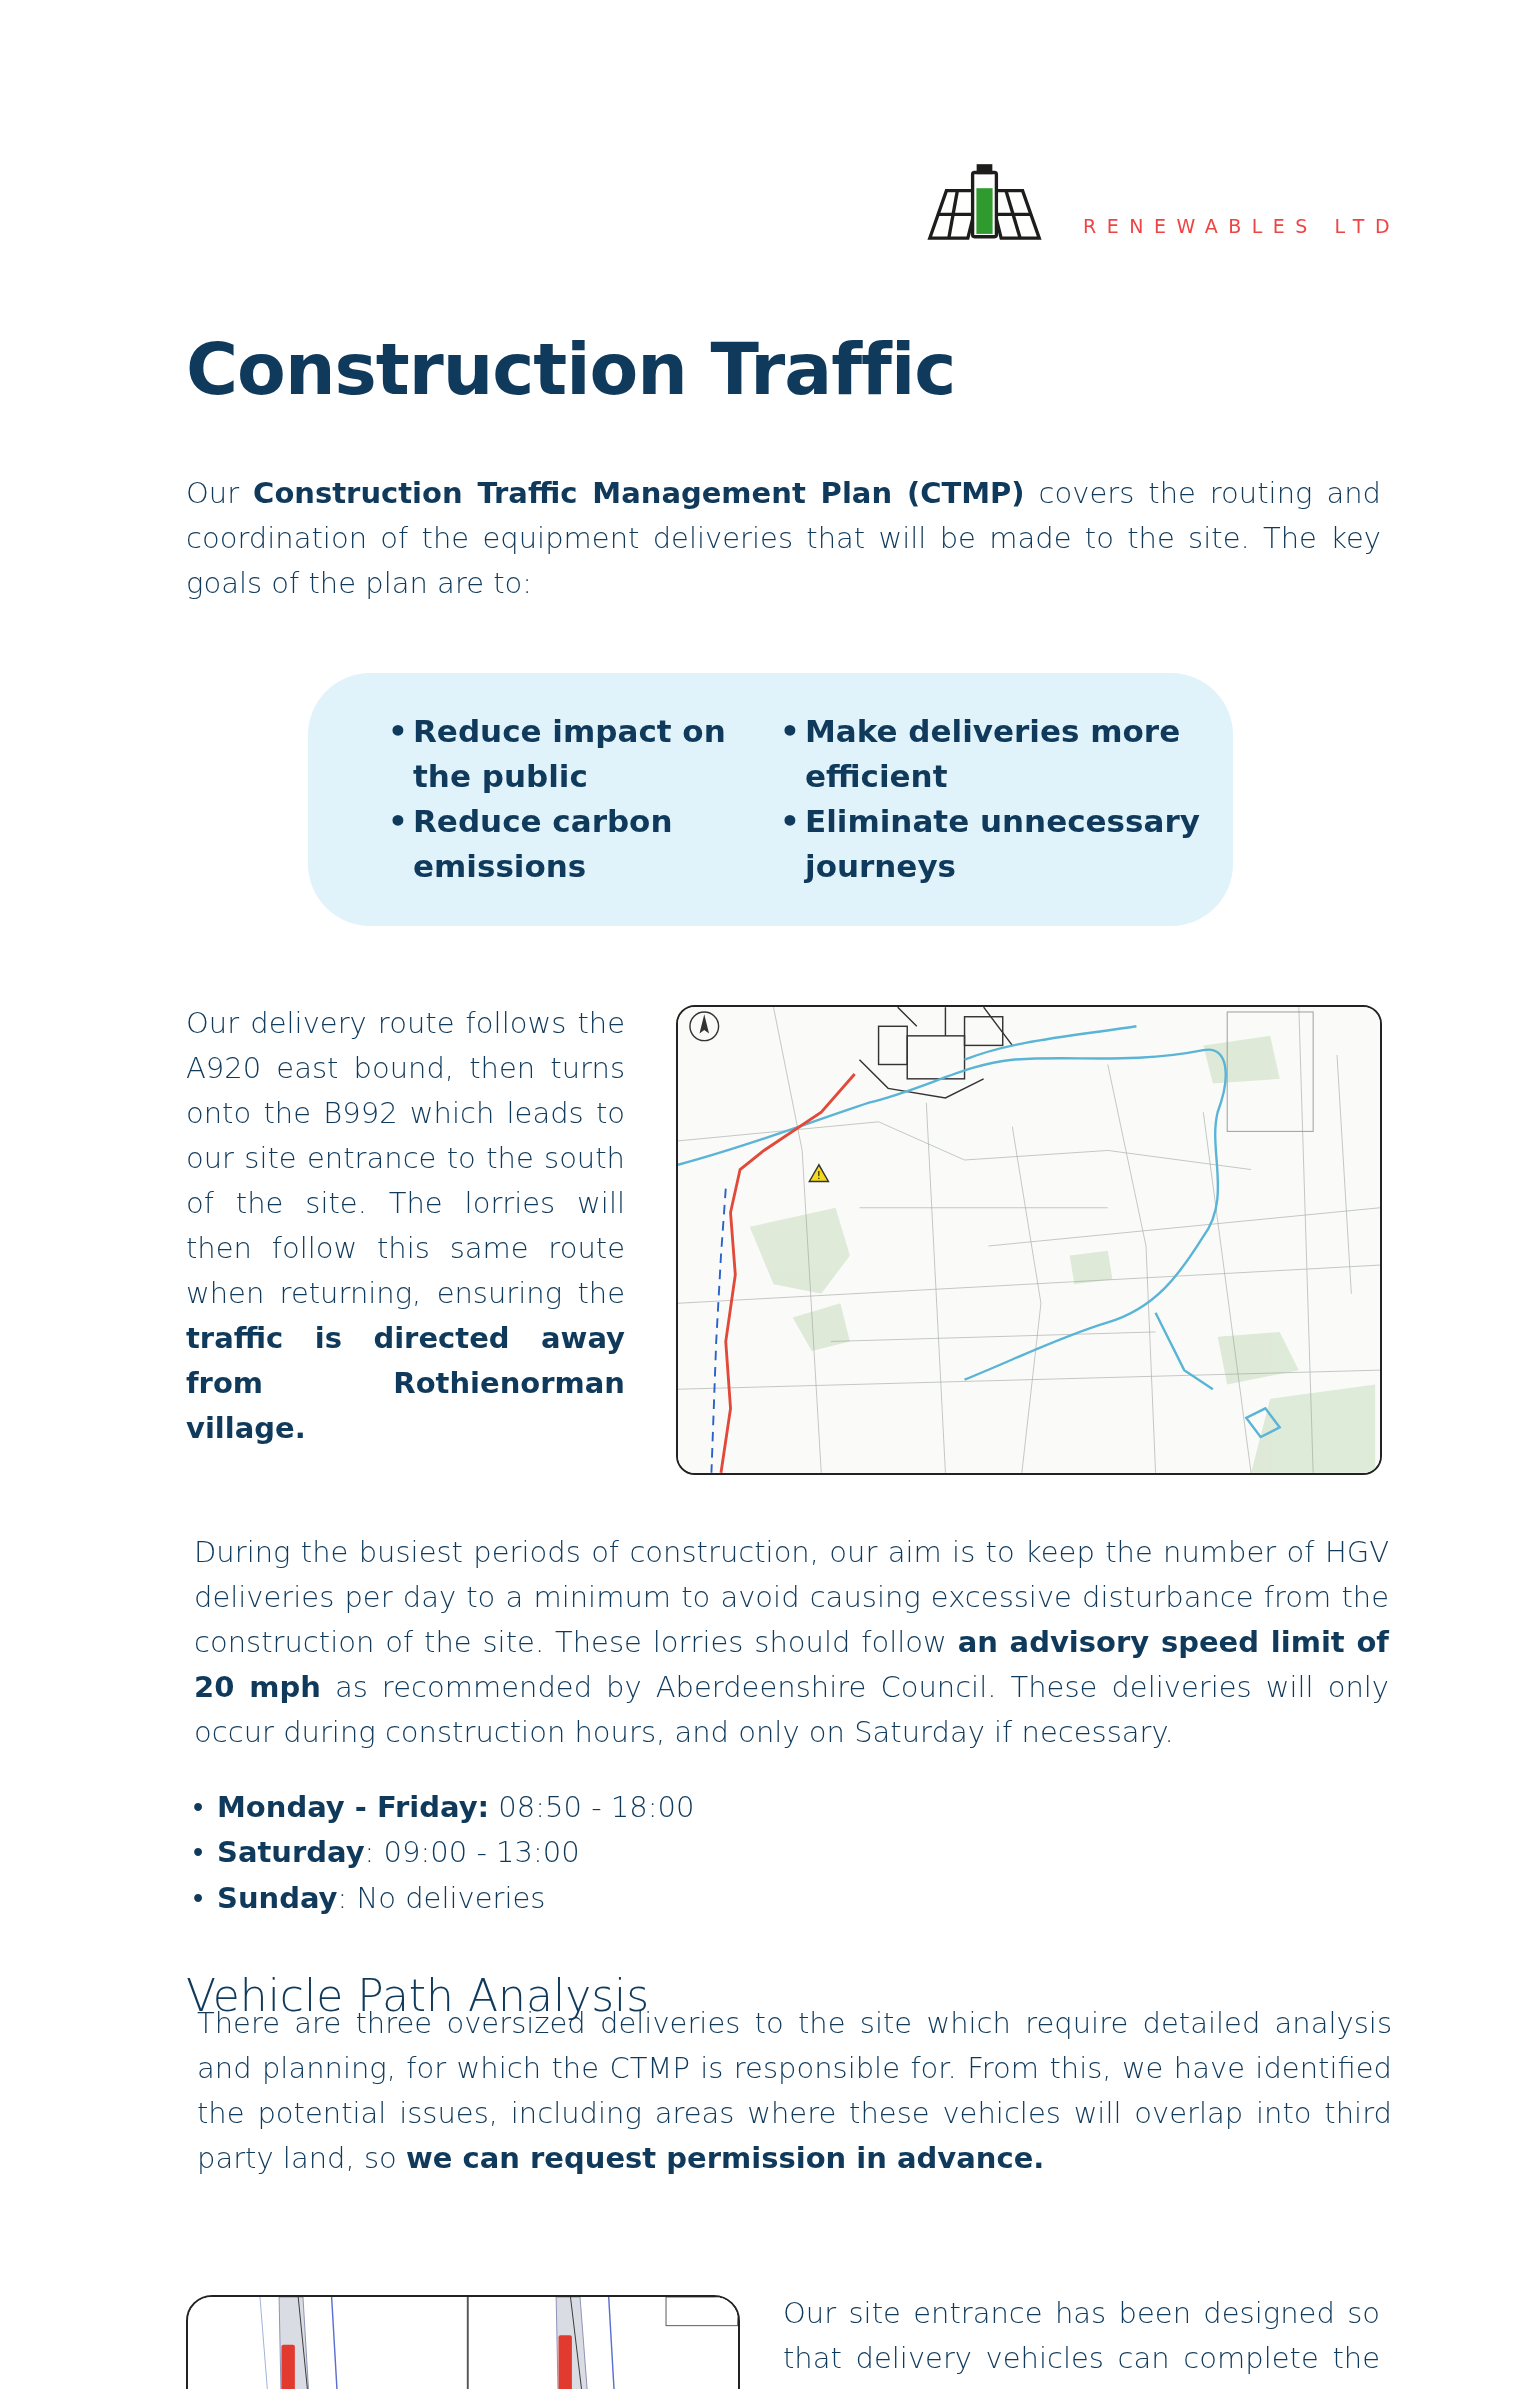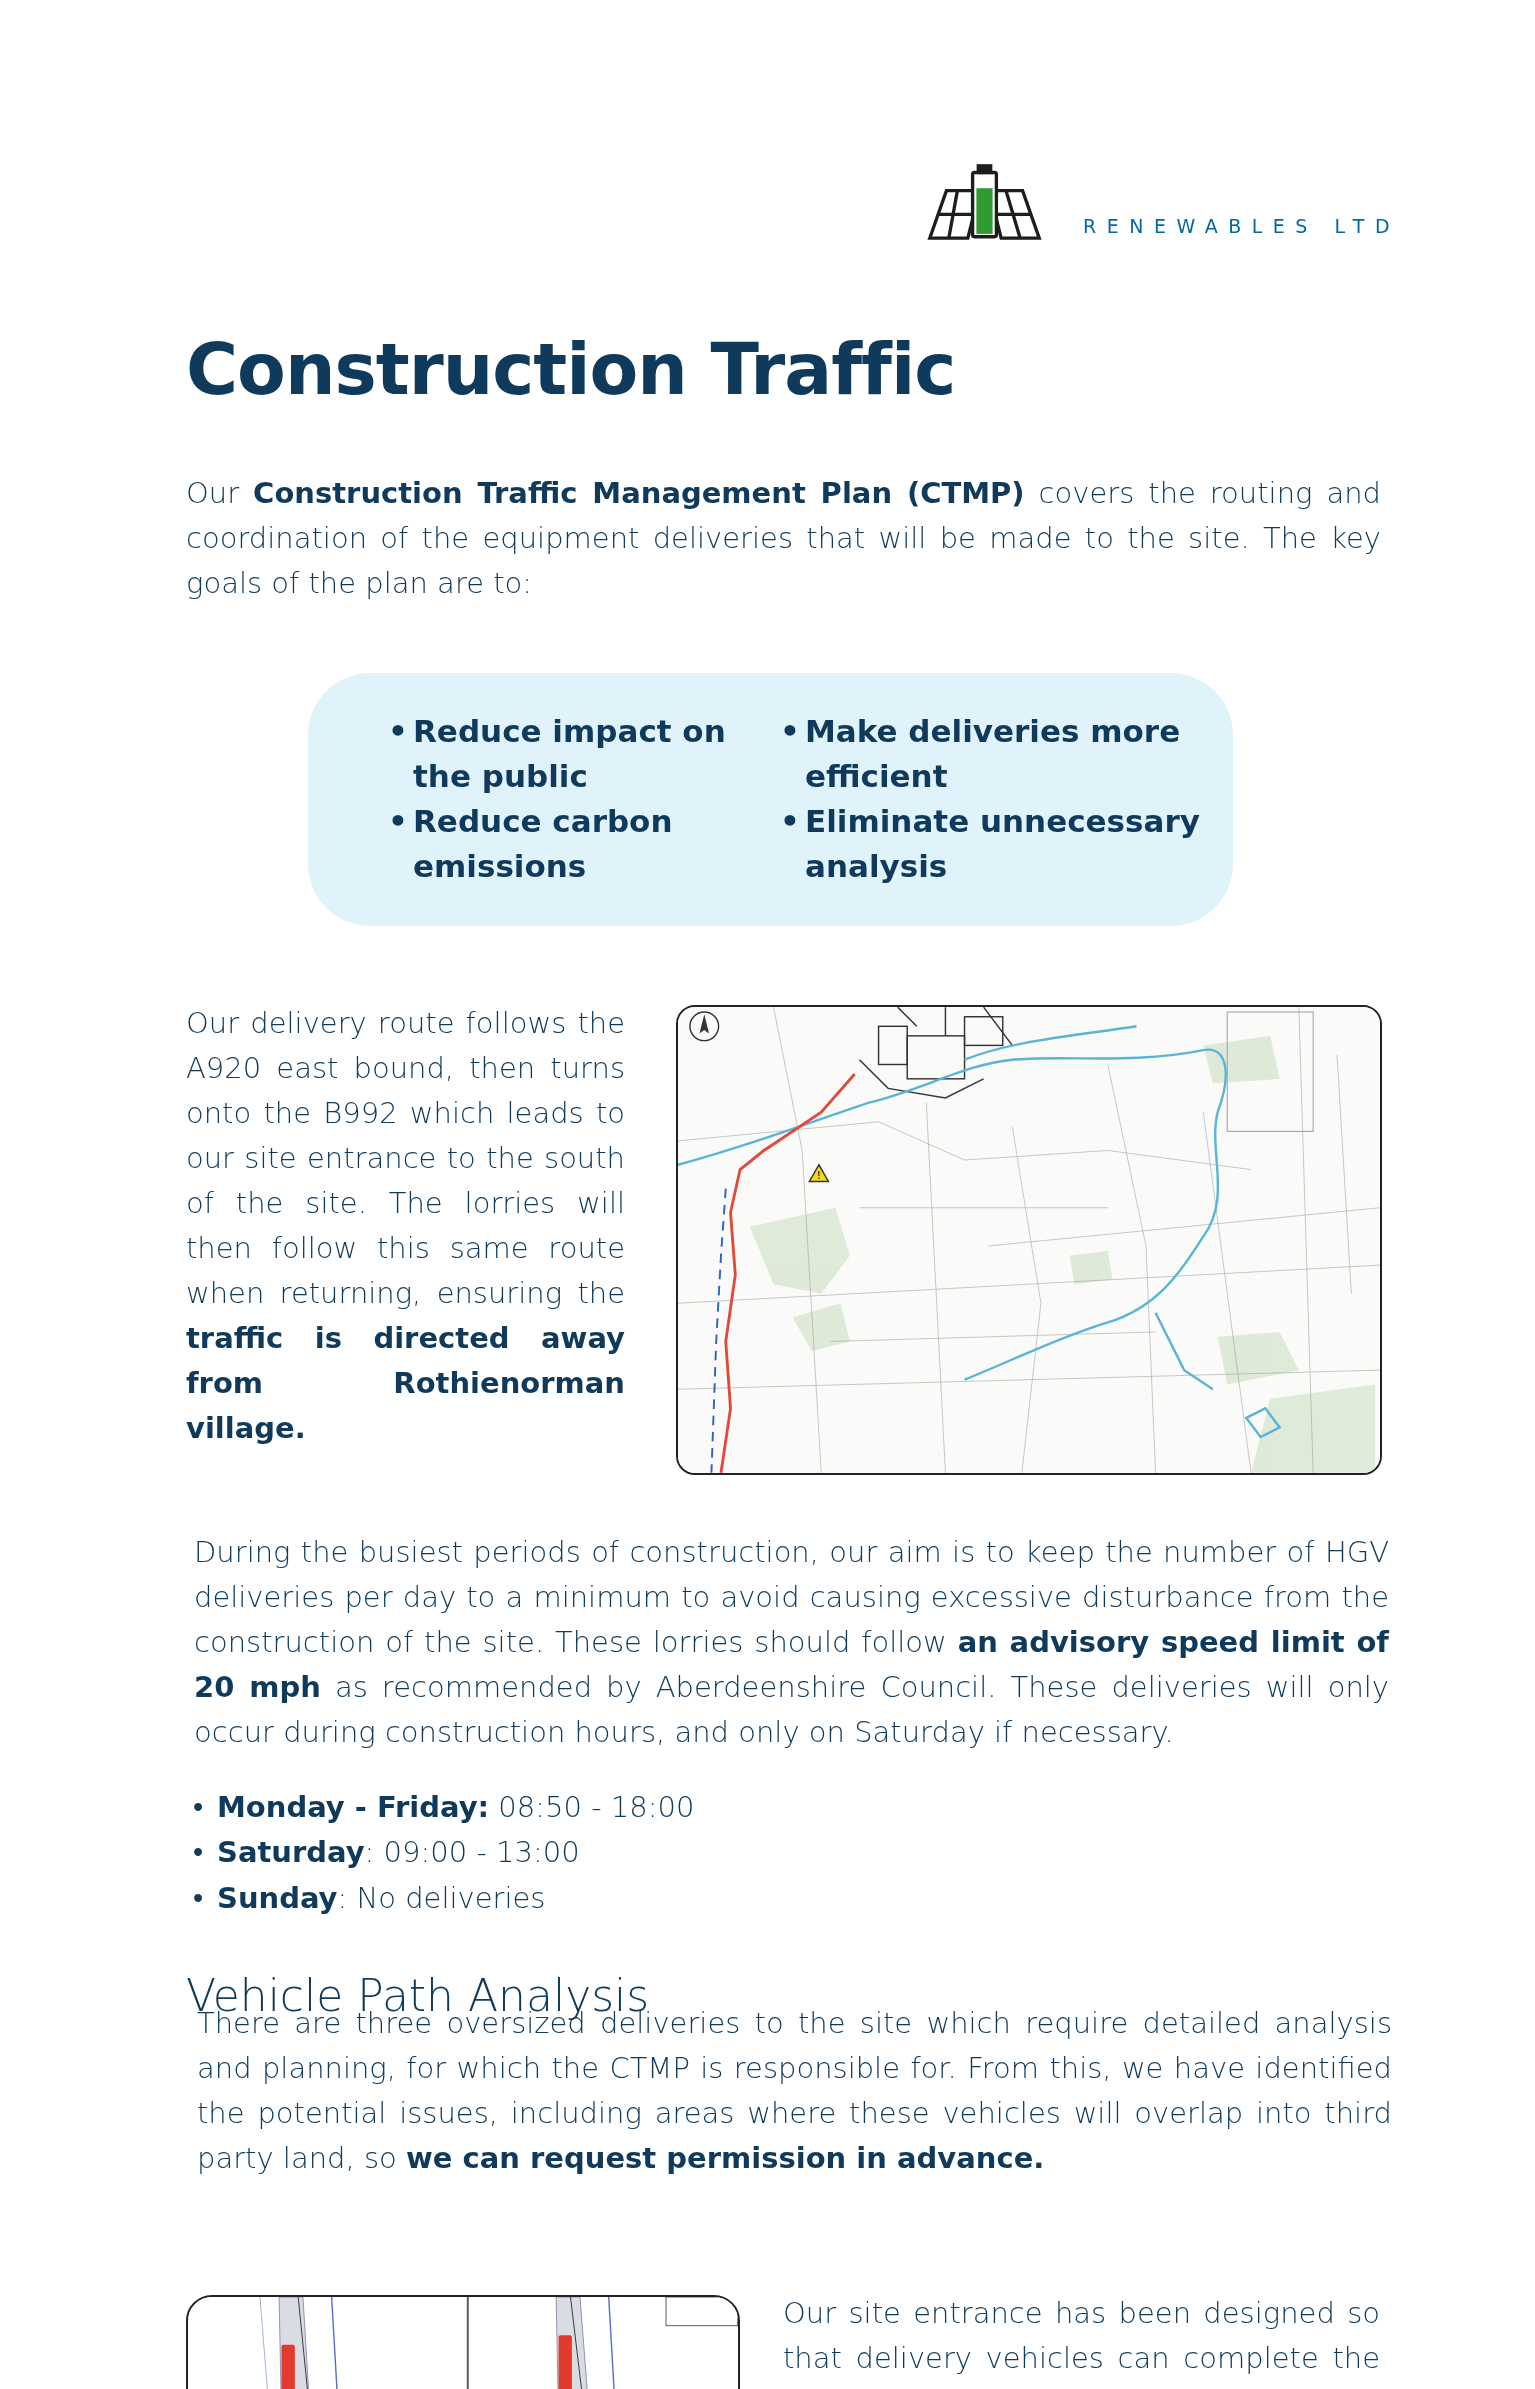--- a/index.html
+++ b/index.html
@@ -6,21 +6,21 @@
   body { width: 1535px; height: 3612px; position: relative; overflow: hidden;
          font-family: "DejaVu Sans", sans-serif; color: #0f3a5c; }
   .abs { position: absolute; }
 
   
   .logo { left: 925px; top: 158px; width: 478px; height: 96px; }
   .logo-icon { position: absolute; left: 0; top: 3.8px; width: 119px; height: 81px; }
   .logo-title { position: absolute; left: 125px; top: 0px; font-size: 50px; letter-spacing: 3.8px;
                 font-family: "DejaVu Sans", sans-serif; color: #1d1d1b; font-weight: 400; line-height: 53px; }
   .logo-sub { position: absolute; left: 158px; top: 56px; font-size: 19px; letter-spacing: 10.5px;
-              color: #0369a1; line-height: 24px; }
+              color: #ef4444; line-height: 24px; }
 
   h1.title { position: absolute; left: 186px; top: 327px; margin: 0; font-size: 71px; font-weight: 700;
              color: #0f3a5c; font-family: "DejaVu Sans", sans-serif; letter-spacing: -1px; line-height: 86px; text-align: center; }
 
   .para { position: absolute; font-size: 29px; line-height: 45px; color: #0f3a5c; font-weight: 300;
           text-align: justify; font-family: "DejaVu Sans", sans-serif; }
   .para b { font-weight: 700; }
 
   .goals-box { position: absolute; left: 308px; top: 673px; width: 925px; height: 253px;
                background: #e0f3fb; border-radius: 62px; }
@@ -69,21 +69,21 @@
   <div class="goal" style="left:105px; top:36px;">
     <span class="dot">•</span><span>Reduce impact on</span><br><span>the public</span>
   </div>
   <div class="goal" style="left:105px; top:126px;">
     <span class="dot">•</span><span>Reduce carbon</span><br><span>emissions</span>
   </div>
   <div class="goal" style="left:497px; top:36px;">
     <span class="dot">•</span><span>Make deliveries more</span><br><span>efficient</span>
   </div>
   <div class="goal" style="left:497px; top:126px;">
-    <span class="dot">•</span><span>Eliminate unnecessary</span><br><span>analysis</span>
+    <span class="dot">•</span><span>Eliminate unnecessary</span><br><span>journeys</span>
   </div>
 </div>
 
 <p class="para" style="left:186px; top:1001px; width:439px; margin:0;">
   <span>Our delivery route follows the A920 east bound, then turns onto the B992 which leads to our site entrance to the south of the site. The lorries will then follow this same route when returning, ensuring the </span><b>traffic is directed away from Rothienorman village.</b>
 </p>
 
 <div class="map-frame">
   <svg width="702" height="466" viewBox="0 0 1470 975">
     <rect width="1470" height="975" fill="#fafbf9"></rect>

